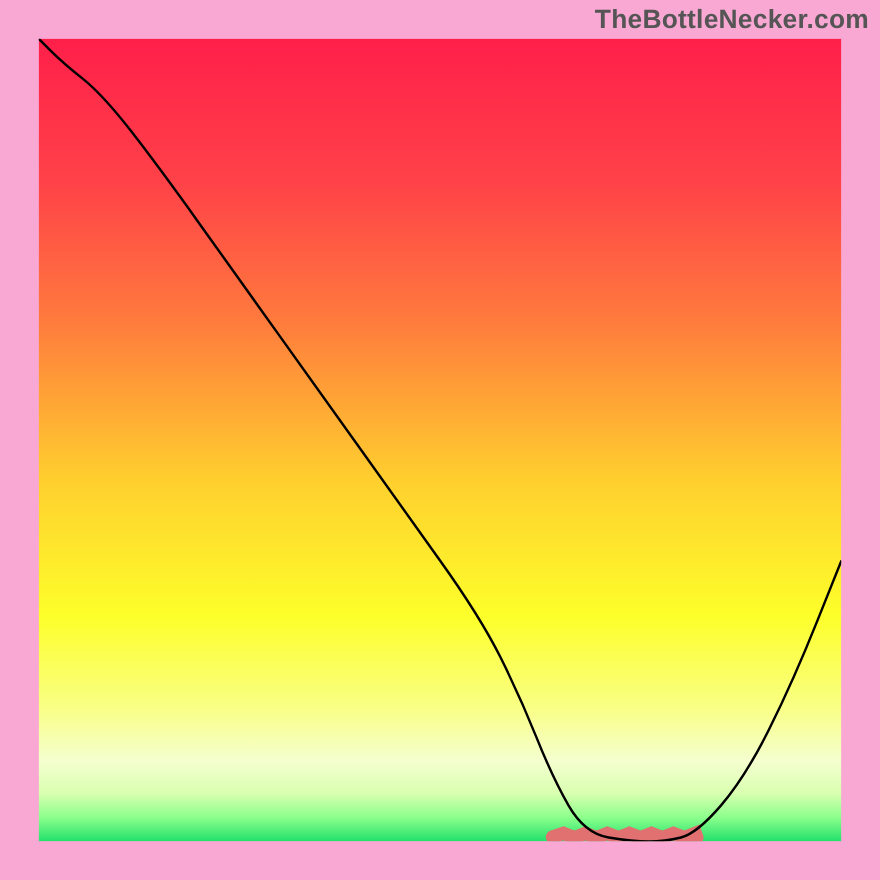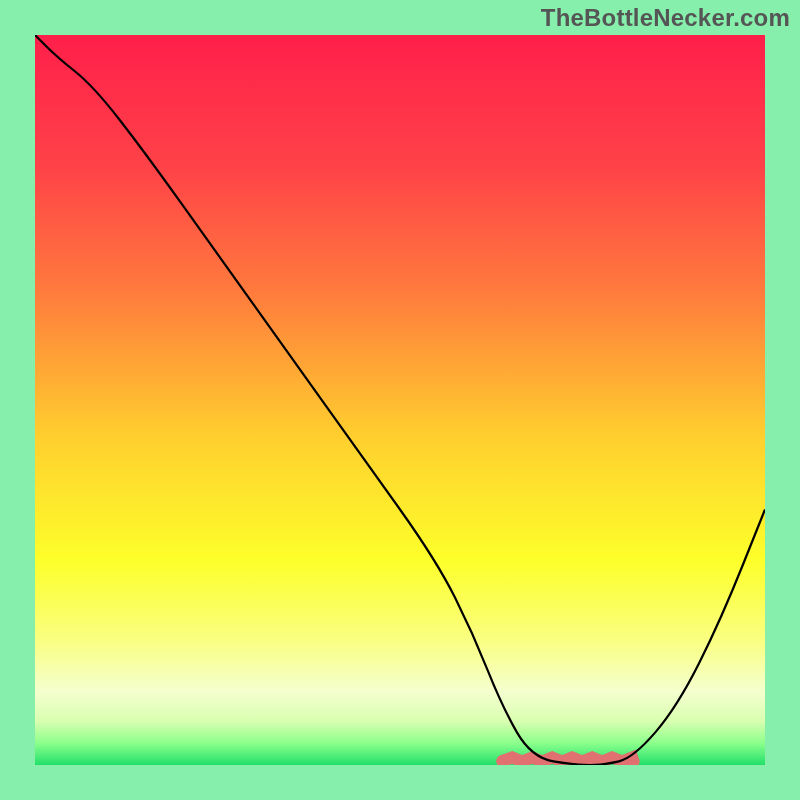--- a/index.html
+++ b/index.html
@@ -7,21 +7,21 @@
     padding: 0;
     width: 800px;
     height: 800px;
     background: #000;
     font-family: Arial, Helvetica, sans-serif;
   }
   .frame {
     position: relative;
     width: 800px;
     height: 800px;
-    background: #86efac;
+    background: #f9a8d4;
   }
   .attribution {
     position: absolute;
     top: 4px;
     right: 10px;
     color: #555;
     font-size: 24px;
     font-weight: bold;
     letter-spacing: 0.2px;
   }

